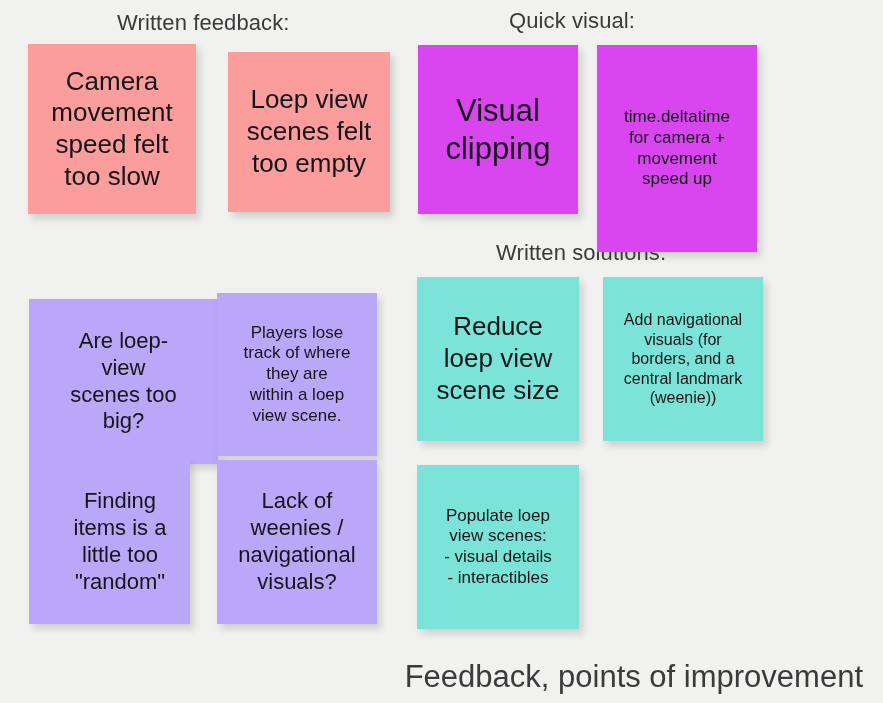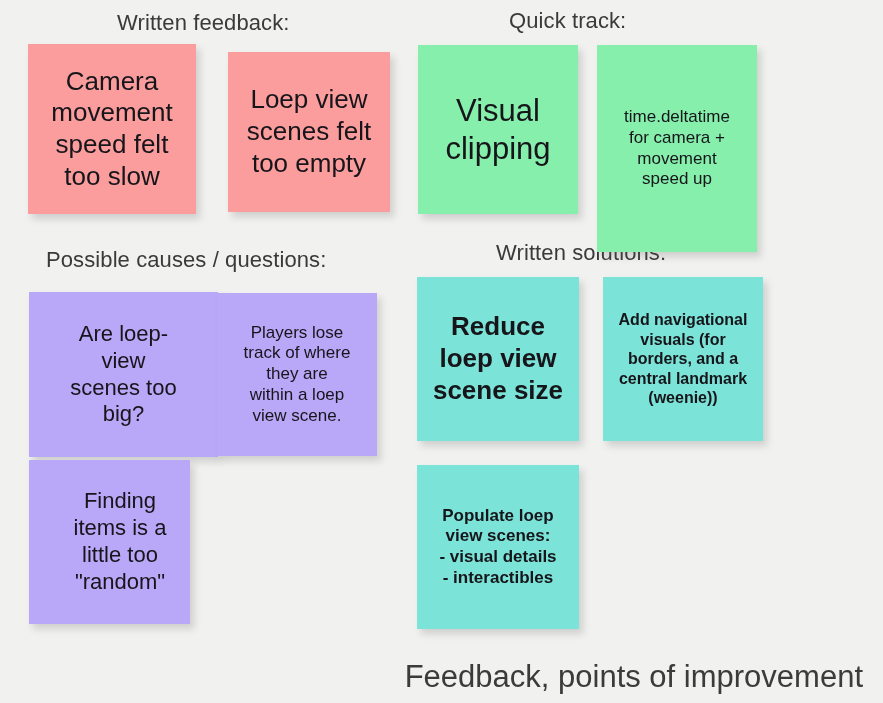--- a/index.html
+++ b/index.html
@@ -35,23 +35,23 @@
     text-align: center;
     color: #15151a;
     box-sizing: border-box;
     padding: 6px 8px;
     box-shadow: 4px 5px 7px rgba(90, 90, 90, 0.22);
     line-height: 1.22;
     white-space: pre-line;
     font-weight: 400;
   }
   .note.pink   { background: #fb9d9d; }
-  .note.yellow { background: #86efac; }
+  .note.yellow { background: #d946ef; }
   .note.purple { background: #b9a7f7; }
-  .note.teal   { background: #7ce3d8; font-weight: bold; }
+  .note.teal   { background: #7ce3d8; }
 
   .fs-lg  { font-size: 26px; }
   .fs-xl  { font-size: 31px; }
   .fs-md  { font-size: 22px; }
   .fs-sm  { font-size: 17px; }
   .fs-xs  { font-size: 16px; }
 
   .footer-title {
     position: absolute;
     right: 20px;
@@ -62,59 +62,62 @@
     text-align: right;
   }
 </style>
 </head>
 <body>
 
 <div class="board">
 
   <div class="section-title" style="left:117px; top:10px;">Written feedback:</div>
 
-  <div class="section-title" style="left:509px; top:8px;">Quick track:</div>
+  <div class="section-title" style="left:509px; top:8px;">Quick visual:</div>
 
-  <div class="section-title" style="left:46px; top:247px;">Possible causes / questions:</div>
 
   <div class="section-title" style="left:496px; top:240px;">Written solutions:</div>
 
   <div class="note pink fs-lg" style="left:28px; top:44px; width:168px; height:170px;">Camera
 movement
 speed felt
 too slow</div>
 
   <div class="note pink fs-lg" style="left:228px; top:52px; width:162px; height:160px;">Loep view
 scenes felt
 too empty</div>
 
   <div class="note yellow fs-xl" style="left:418px; top:45px; width:160px; height:169px;">Visual
 clipping</div>
 
   <div class="note yellow fs-sm" style="left:597px; top:45px; width:160px; height:207px;">time.deltatime
 for camera +
 movement
 speed up</div>
 
-  <div class="note purple fs-md" style="left:29px; top:292px; width:189px; height:165px;">Are loep-
+  <div class="note purple fs-md" style="left:29px; top:299px; width:189px; height:165px;">Are loep-
 view
 scenes too
 big?</div>
 
   <div class="note purple fs-sm" style="left:217px; top:285px; width:160px; height:163px;margin-top:8px;">Players lose
 track of where
 they are
 within a loep
 view scene.</div>
 
   <div class="note purple fs-md" style="left:29px; top:460px; width:161px; height:164px;padding-left:29px;">Finding
 items is a
 little too
 "random"</div>
 
+  <div class="note purple fs-md" style="left:217px; top:460px; width:160px; height:164px;">Lack of
+weenies /
+navigational
+visuals?</div>
 
   <div class="note teal fs-lg" style="left:417px; top:277px; width:162px; height:164px;">Reduce
 loep view
 scene size</div>
 
   <div class="note teal fs-xs" style="left:603px; top:277px; width:160px; height:164px;">Add navigational
 visuals (for
 borders, and a
 central landmark
 (weenie))</div>

